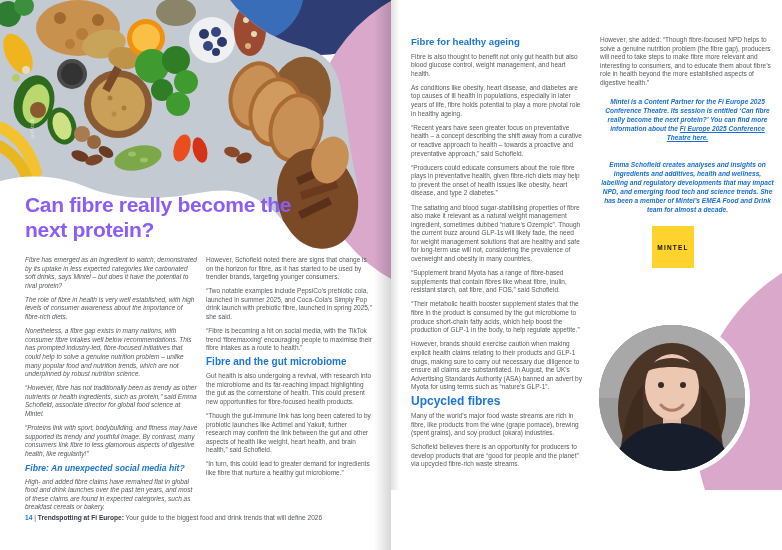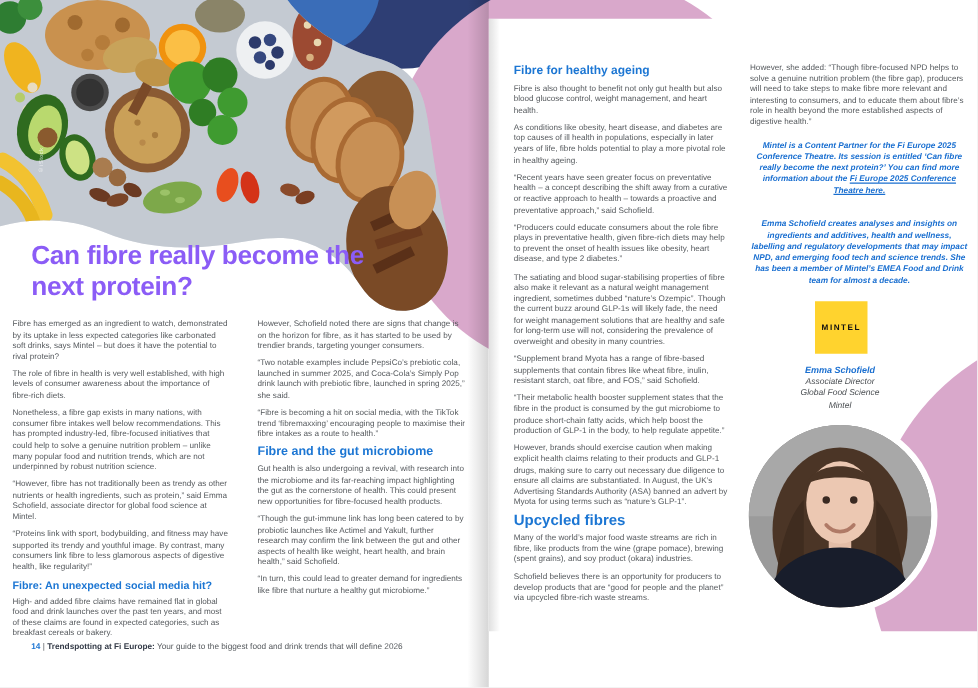--- a/index.html
+++ b/index.html
@@ -17,21 +17,21 @@
   .footerL .pg{color:#1c76d3;font-weight:bold;}
   .footerL b{color:#333a47;}
   .credit{position:absolute;left:30px;top:118px;font-size:4.5px;color:rgba(250,250,250,0.75);
     writing-mode:vertical-rl;transform:rotate(180deg);letter-spacing:0.4px;}
   
   .gutterL{position:absolute;left:374px;top:0;width:17px;height:550px;
     background:linear-gradient(to right,rgba(0,0,0,0),rgba(0,0,0,0.16));}
   .gutterR{position:absolute;left:0;top:0;width:9px;height:550px;
     background:linear-gradient(to right,rgba(0,0,0,0.12),rgba(0,0,0,0));}
   
-  .rpage{position:absolute;left:391px;top:0;width:391px;height:490px;background:#fff;overflow:hidden;margin-top:15px;}
+  .rpage{position:absolute;left:391px;top:0;width:391px;height:490px;background:#fff;overflow:hidden;}
   .promo{position:absolute;left:209px;top:97px;width:175px;font-size:6.6px;line-height:9px;
     font-weight:bold;font-style:italic;color:#1a6fd0;text-align:center;}
   .promo .lnk{text-decoration:underline;cursor:pointer;}
   .bio{position:absolute;left:209px;top:160px;width:175px;font-size:6.6px;line-height:9px;
     font-weight:bold;font-style:italic;color:#1a6fd0;text-align:center;}
   .logo{position:absolute;left:261px;top:226px;width:42px;height:42px;background:#ffd32e;
     display:flex;align-items:center;justify-content:center;font-size:6.5px;font-weight:bold;
     color:#111;letter-spacing:1.2px;}
   .caption{position:absolute;left:206px;top:276px;width:150px;text-align:center;
     font-style:italic;font-size:6.8px;line-height:9.5px;color:#4a4e52;}
@@ -150,21 +150,21 @@
       <rect x="300" y="186" width="38" height="8" fill="#6b3a1e" transform="rotate(-18 319 190)"></rect>
       <rect x="298" y="204" width="34" height="8" fill="#5a3018" transform="rotate(-26 315 208)"></rect>
       <ellipse cx="330" cy="160" rx="18" ry="24" fill="#c89055" transform="rotate(20 330 160)"></ellipse>
     </g>
   </svg>
 
   <span class="credit">©iStock</span>
 
   <div class="title">Can fibre really become the next protein?</div>
 
-  <div class="col" style="left:10px;top:256px;width:174px;">
+  <div class="col" style="left:25px;top:256px;width:174px;font-style:italic;">
     <p>Fibre has emerged as an ingredient to watch, demonstrated by its uptake in less expected categories like carbonated soft drinks, says Mintel – but does it have the potential to rival protein?</p>
     <p>The role of fibre in health is very well established, with high levels of consumer awareness about the importance of fibre-rich diets.</p>
     <p>Nonetheless, a fibre gap exists in many nations, with consumer fibre intakes well below recommendations. This has prompted industry-led, fibre-focused initiatives that could help to solve a genuine nutrition problem – unlike many popular food and nutrition trends, which are not underpinned by robust nutrition science.</p>
     <p>“However, fibre has not traditionally been as trendy as other nutrients or health ingredients, such as protein,” said Emma Schofield, associate director for global food science at Mintel.</p>
     <p>“Proteins link with sport, bodybuilding, and fitness may have supported its trendy and youthful image. By contrast, many consumers link fibre to less glamorous aspects of digestive health, like regularity!”</p>
     <div class="heading">Fibre: An unexpected social media hit?</div>
     <p>High- and added fibre claims have remained flat in global food and drink launches over the past ten years, and most of these claims are found in expected categories, such as breakfast cereals or bakery.</p>
   </div>
 
   <div class="col" style="left:206px;top:256px;width:166px;">
@@ -212,26 +212,20 @@
     </div>
 
     <div class="promo">
       <span>Mintel is a Content Partner for the Fi Europe 2025 Conference Theatre. Its session is entitled ‘Can fibre really become the next protein?’ You can find more information about the </span><span class="lnk">Fi Europe 2025 Conference Theatre here.</span>
     </div>
 
     <div class="bio">Emma Schofield creates analyses and insights on ingredients and additives, health and wellness, labelling and regulatory developments that may impact NPD, and emerging food tech and science trends. She has been a member of Mintel’s EMEA Food and Drink team for almost a decade.</div>
 
     <div class="logo">MINTEL</div>
 
-    <div class="caption">
-      <div class="nm">Emma Schofield</div>
-      <div>Associate Director</div>
-      <div>Global Food Science</div>
-      <div>Mintel</div>
-    </div>
 
     <div class="portrait">
       <svg width="146" height="146" viewBox="0 0 146 146">
         <rect width="146" height="146" fill="#9b9b9b"></rect>
         <rect width="146" height="73" fill="#a8a8a8"></rect>
         <ellipse cx="73" cy="84" rx="54" ry="66" fill="#4b3526"></ellipse>
         <path d="M20,146 C22,96 34,70 44,60 L44,146 Z" fill="#3f2c1f"></path>
         <path d="M126,146 C124,96 112,70 102,60 L102,146 Z" fill="#3f2c1f"></path>
         <rect x="64" y="84" width="18" height="22" fill="#e3bda7"></rect>
         <ellipse cx="73" cy="62" rx="27" ry="33" fill="#ecc8b2"></ellipse>

